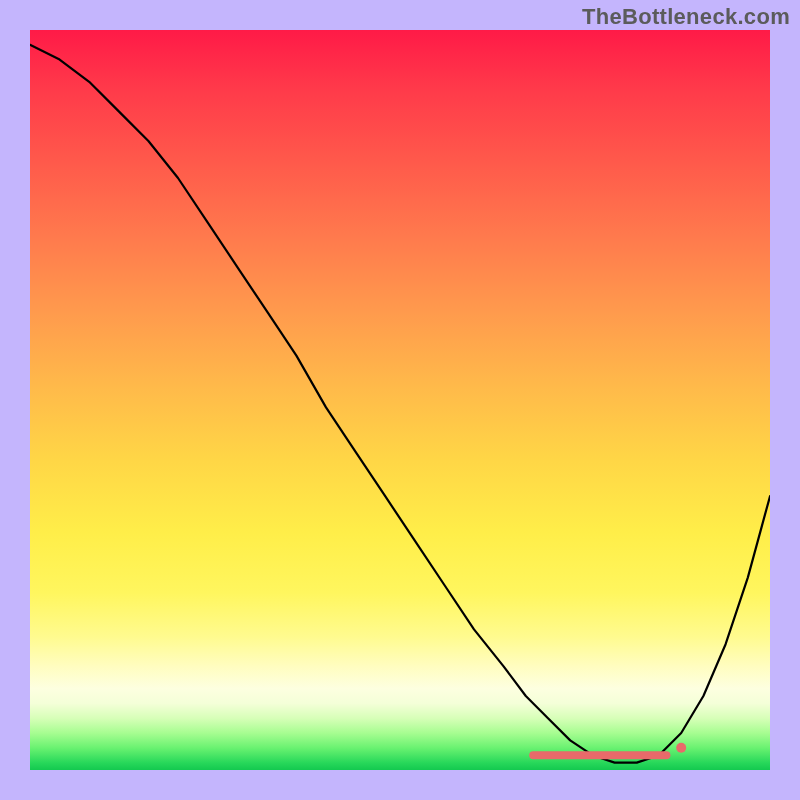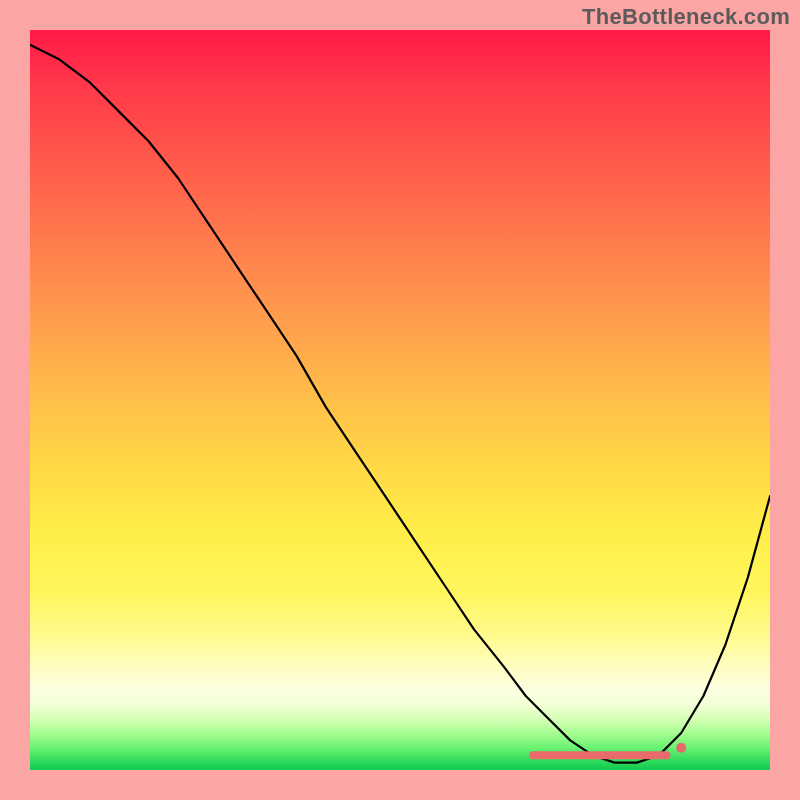--- a/index.html
+++ b/index.html
@@ -8,21 +8,21 @@
     width: 800px;
     height: 800px;
     background: #000;
     overflow: hidden;
     font-family: Arial, Helvetica, sans-serif;
   }
   .frame {
     position: relative;
     width: 800px;
     height: 800px;
-    background: #fca5a5;
+    background: #c4b5fd;
   }
   .watermark {
     position: absolute;
     top: 4px;
     right: 10px;
     color: #5b5b5b;
     font-size: 22px;
     font-weight: 600;
     letter-spacing: 0.3px;
     z-index: 50;

